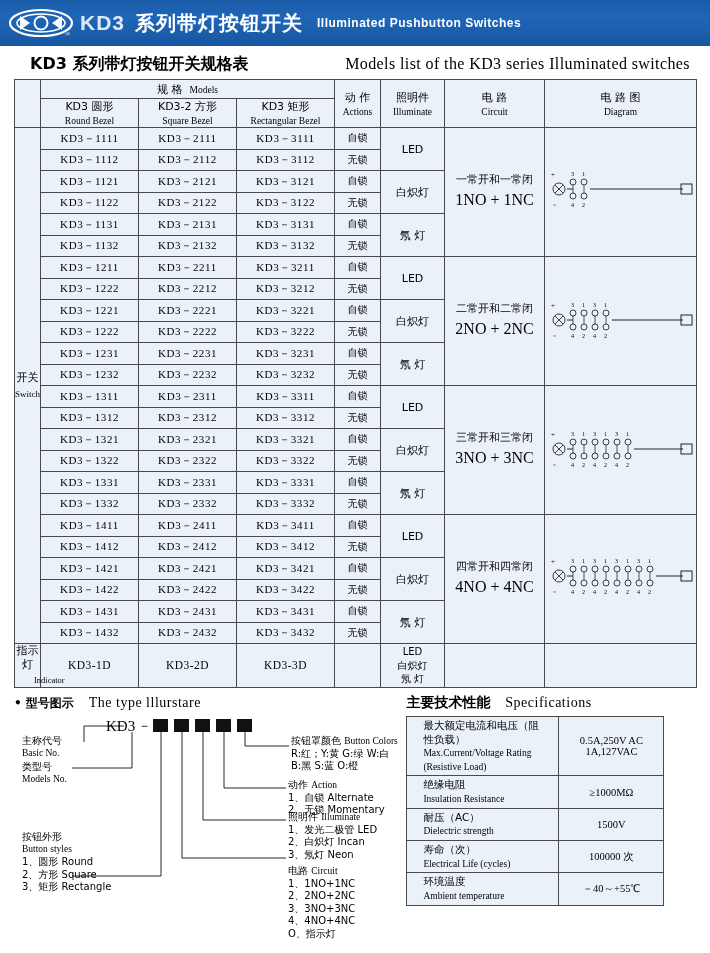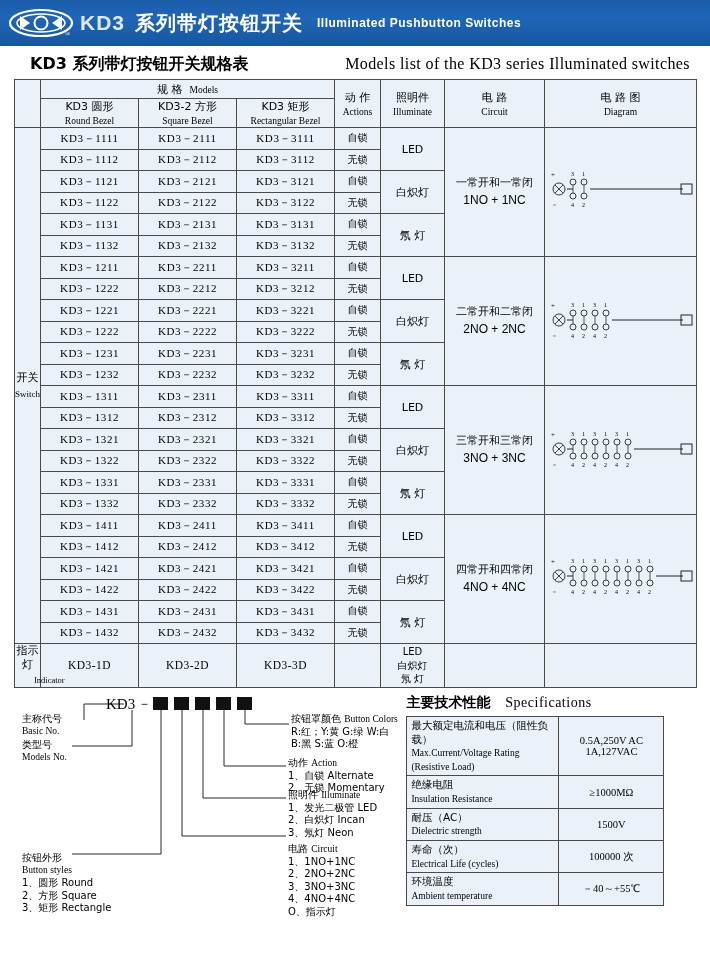--- a/index.html
+++ b/index.html
@@ -80,21 +80,21 @@
   .model-cell {
     height:21.5px;
     font-family:"Liberation Serif", serif;
     font-size:11px;
     letter-spacing:0.6px;
     white-space:nowrap;
   }
   .act-cell { font-family:"DejaVu Sans", sans-serif; font-size:10px; }
   .ill-cell { font-family:"DejaVu Sans", sans-serif; font-size:11px; }
   .cir-cell { font-family:"DejaVu Sans", sans-serif; font-size:11px; line-height:1.5; }
-  .cir-cell .en { font-family:Liberation Sans, sans-serif; font-size:12px; }
+  .cir-cell .en { font-family:Liberation Serif, serif; font-size:16px; }
   .switch-label {
     font-family:"DejaVu Sans", sans-serif; font-size:11px; line-height:1.4;
     width:26px;
   }
   .switch-label .en { font-family:"Liberation Serif", serif; font-size:9px; }
   .ind-label { font-family:"DejaVu Sans", sans-serif; font-size:11px; line-height:1.3;}
   .ind-label .en { font-family:"Liberation Serif", serif; font-size:8.5px;padding-left:19px; }
   .ind-model { font-family:"Liberation Serif", serif; font-size:11.5px; letter-spacing:0.5px; }
   .ind-ill { font-family:"DejaVu Sans", sans-serif; font-size:10px; line-height:1.35; }
 
@@ -133,21 +133,21 @@
   }
   .tf-label .en { font-family:"Liberation Serif", serif; font-size:9.5px; }
 
   table.specs2 {
     width:258px; border-collapse:collapse;
     font-size:10px;
   }
   table.specs2 td {
     border:1px solid #4a4a4a;
     background:#eaf1f8;
-    padding:2px 4px;
+    padding:2px 16px;
     vertical-align:middle;
   }
   .sp-name { width:152px; font-family:"DejaVu Sans", sans-serif; font-size:10.5px; line-height:1.3; }
   .sp-name .en { font-family:"Liberation Serif", serif; font-size:9.5px; }
   .sp-val { text-align:center; font-family:"Liberation Serif", serif; font-size:10.5px; }
 </style>
 </head>
 <body>
 
 <div class="header">
@@ -511,20 +511,24 @@
           <td class="ind-ill"><span>LED</span><br><span>白炽灯</span><br><span>氖 灯</span></td>
           <td></td>
           <td></td>
         </tr>
       </tbody>
 </table>
 </div>
 
 <div class="lower">
   <div class="left-col">
+    <div class="sec-title">
+      <span class="bullet">• 型号图示</span>
+      <span class="en">The  type  lllurstare</span>
+    </div>
 
     <div class="typefig">
       <svg width="412" height="210" viewBox="0 0 412 210">
 
         <rect x="139" y="3" width="15" height="13" fill="#111"></rect>
         <rect x="160" y="3" width="15" height="13" fill="#111"></rect>
         <rect x="181" y="3" width="15" height="13" fill="#111"></rect>
         <rect x="202" y="3" width="15" height="13" fill="#111"></rect>
         <rect x="223" y="3" width="15" height="13" fill="#111"></rect>
 
@@ -574,21 +578,21 @@
       </div>
 
       <div class="tf-label" style="left:8px; top:19px;">
         <span>主称代号</span><br>
         <span class="en">Basic No.</span>
       </div>
       <div class="tf-label" style="left:8px; top:45px;">
         <span>类型号</span><br>
         <span class="en">Models No.</span>
       </div>
-      <div class="tf-label" style="left:8px; top:115px;margin-top:43px;">
+      <div class="tf-label" style="left:8px; top:115px;">
         <span>按钮外形</span><br>
         <span class="en">Button styles</span><br>
         <span>1、圆形 Round</span><br>
         <span>2、方形 Square</span><br>
         <span>3、矩形 Rectangle</span>
       </div>
     </div>
   </div>
 
   <div class="right-col">

